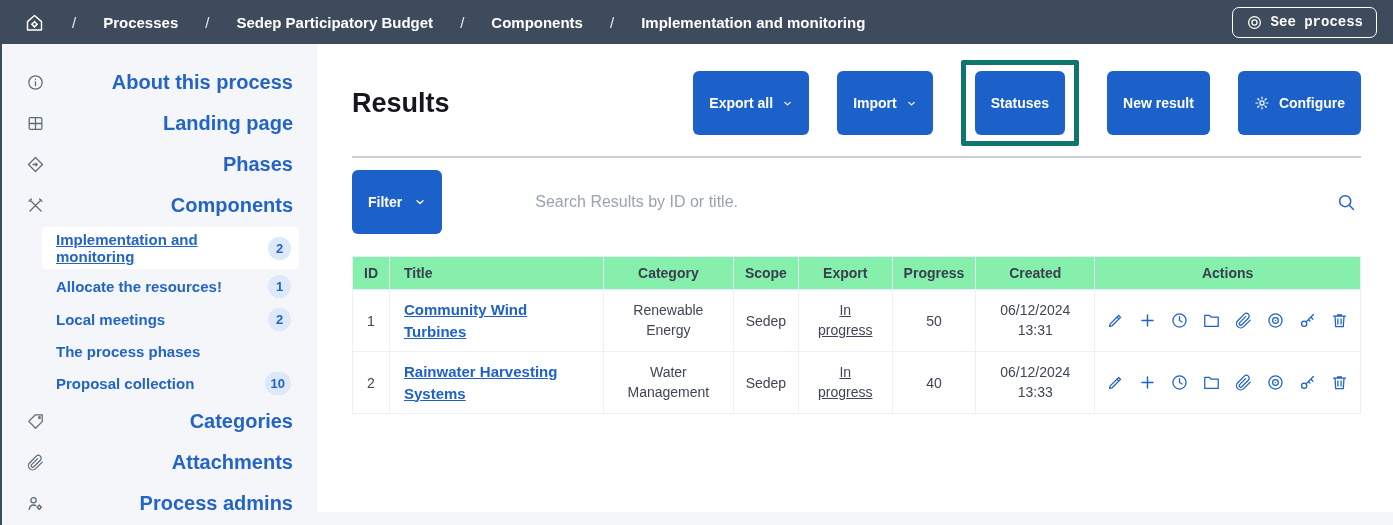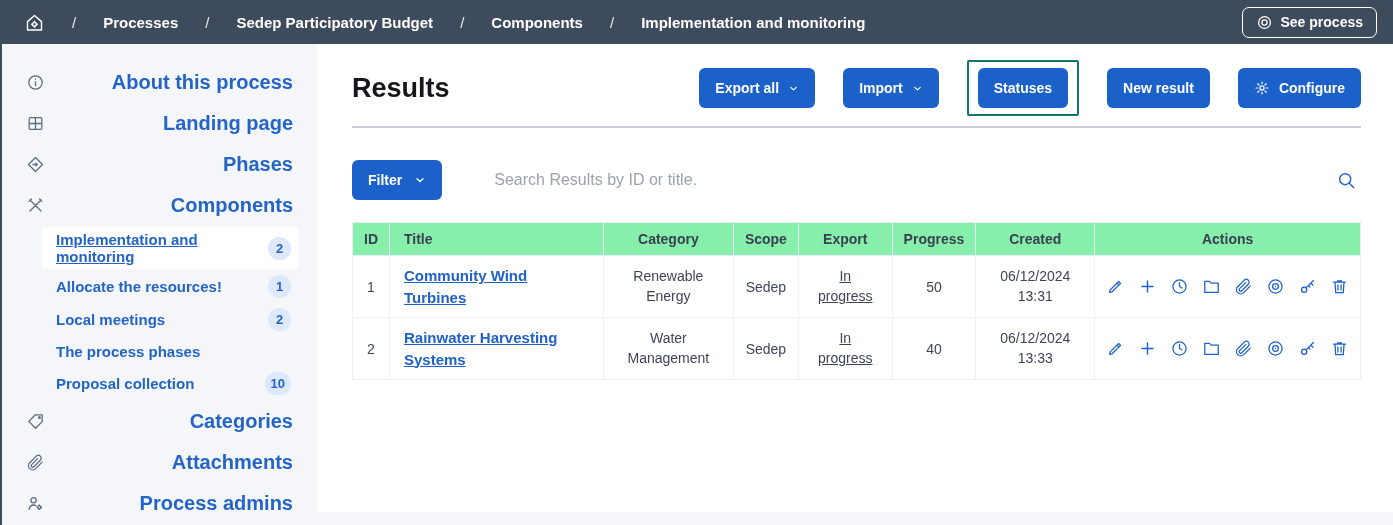--- a/index.html
+++ b/index.html
@@ -17,21 +17,21 @@
     height:44px; background:#3e4b5c; color:#fff;
     display:flex; align-items:center; padding:0 16px 0 22px;
   }
   .breadcrumb { display:flex; align-items:center; gap:27px; flex:1; font-size:15px; font-weight:600; }
   .crumb { color:#fff; text-decoration:none; cursor:pointer; }
   .crumb-sep { font-weight:400; color:#e8ebef; }
   .home-link { display:flex; color:#fff; cursor:pointer; }
   .see-process-btn {
     display:inline-flex; align-items:center; gap:8px;
     background:transparent; color:#fff; border:1.5px solid #fff; border-radius:7px;
-    font-family:Liberation Sans, sans-serif; font-size:14px; font-weight:700; padding:6px 13px; cursor:pointer;
+    font-family:Liberation Mono, monospace; font-size:14px; font-weight:700; padding:6px 13px; cursor:pointer;
   }
 
   
   .layout { display:flex; height:481px; }
   .sidebar { width:315px; padding-top:18px; flex:0 0 auto; }
   .nav-item {
     display:flex; align-items:center; gap:14px;
     padding:9px 24px; color:#2364c6; font-size:20px; font-weight:600;
     text-decoration:none; cursor:pointer;justify-content:space-between;
   }
@@ -52,27 +52,27 @@
   }
   .badge:empty { display:none; }
 
   
   .main { flex:1; background:#fff; height:468px; padding:16px 32px 0 35px; }
   .header-row { display:flex; justify-content:space-between; align-items:center; min-height:52px; }
   .page-title { margin:0; font-size:27px; font-weight:700; color:#15171c; }
   .toolbar { display:flex; align-items:center; gap:28px; }
   .btn-primary {
     background:#1b61c9; color:#fff; border:none; border-radius:6px;
-    font-family:inherit; font-size:14px; font-weight:700; padding:12px 16px;
+    font-family:inherit; font-size:14px; font-weight:700; padding:24px 16px;
     display:inline-flex; align-items:center; gap:9px; cursor:pointer; white-space:nowrap;
   }
-  .green-wrap { border:2px solid #0f766e; border-radius:2px; padding:6px 9px; display:inline-flex; }
+  .green-wrap { border:5px solid #0f766e; border-radius:2px; padding:6px 9px; display:inline-flex; }
   .divider { border:0; border-top:2px solid #c9cdd6; margin:10px 0 0 0; }
 
-  .filter-row { display:flex; align-items:center; margin-top:32px; }
+  .filter-row { display:flex; align-items:center; margin-top:12px;gap:41px; }
   .filter-btn { gap:12px; }
   .search-input {
     flex:1; border:none; outline:none; background:transparent;
     font-family:inherit; font-size:16px; color:#333; margin-left:52px; padding:8px 0;
   }
   .search-input::placeholder { color:#9aa2ae; }
   .search-btn { background:none; border:none; color:#2364c6; display:flex; padding:4px; margin-left:10px; cursor:pointer; }
 
   
   table.results { width:100%; border-collapse:collapse; margin-top:22px; }

